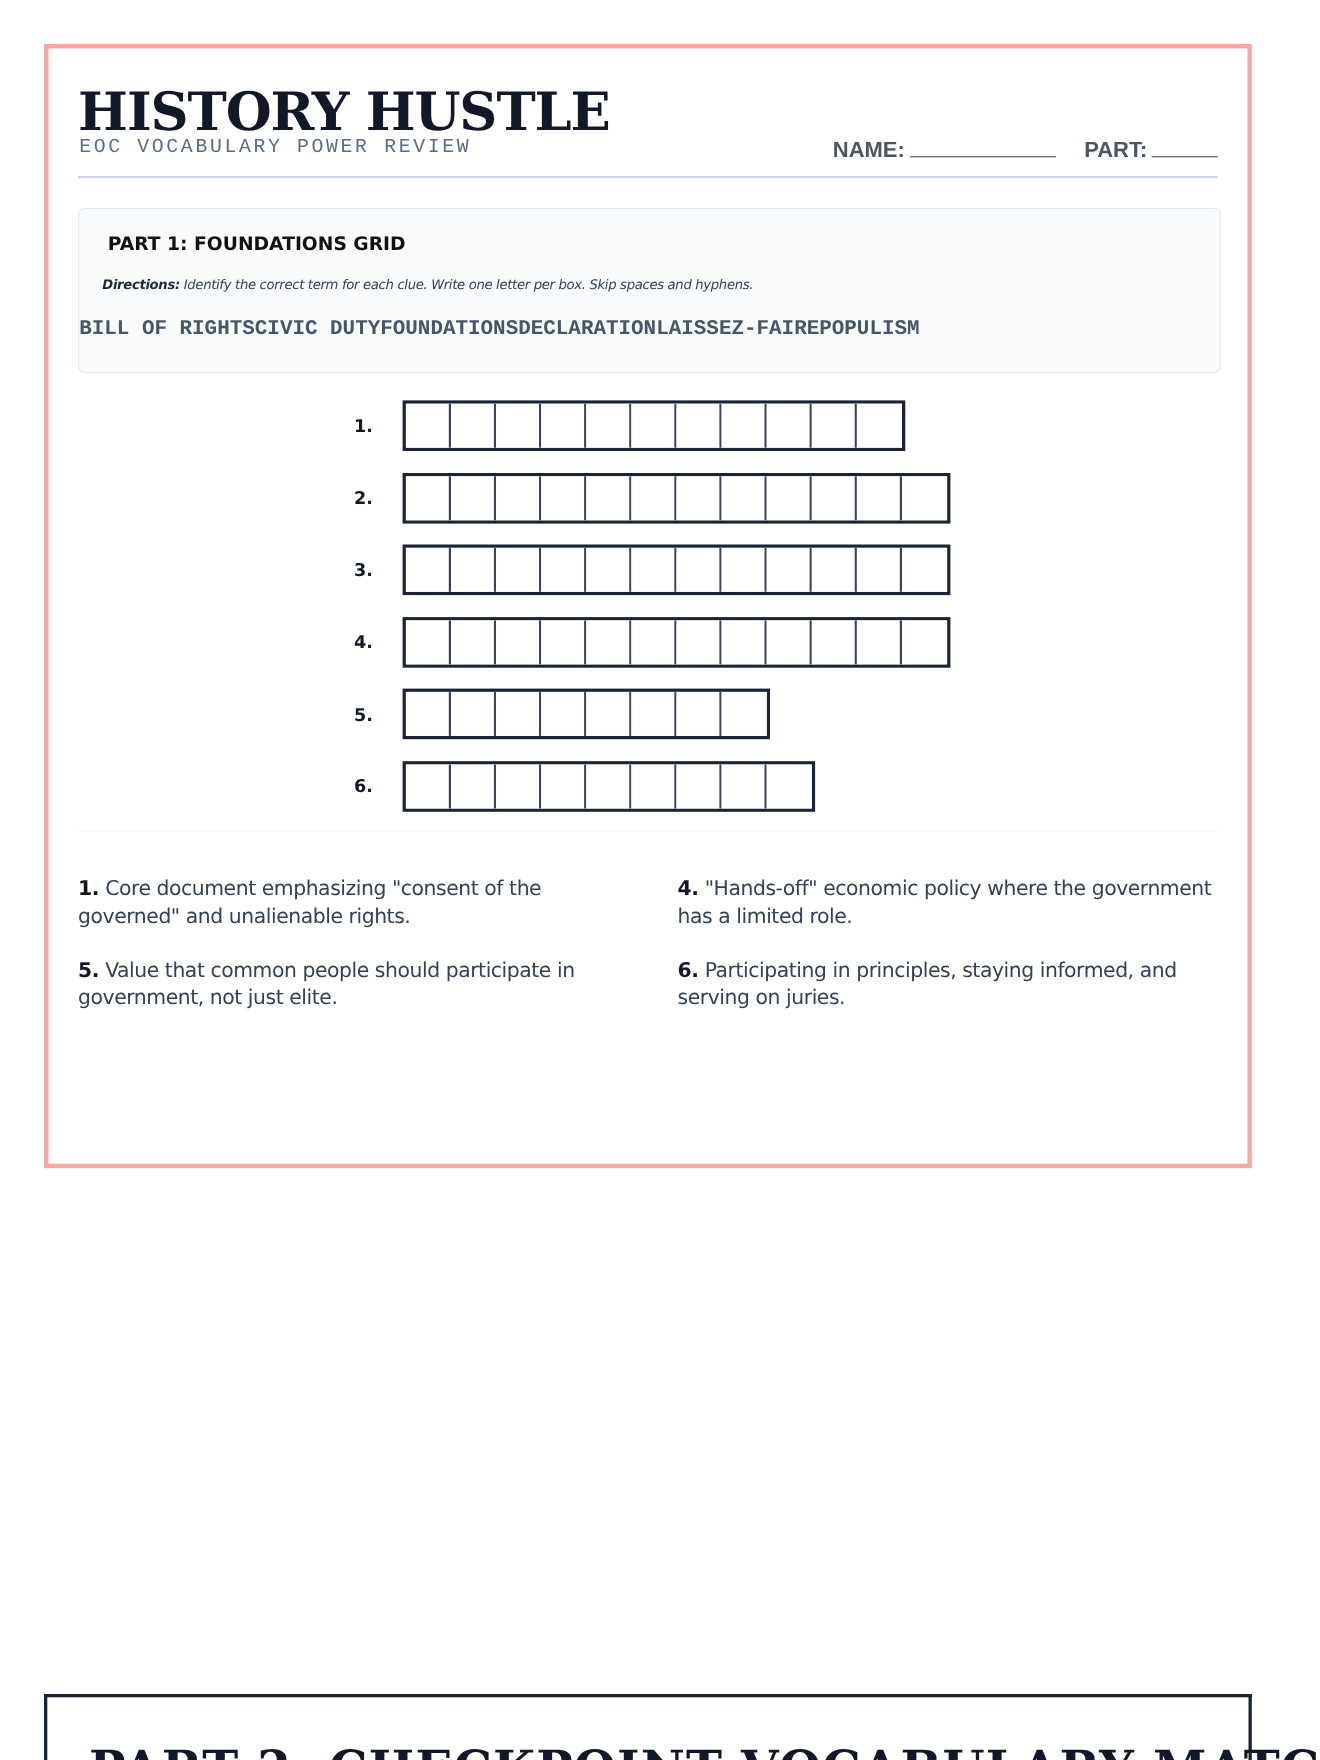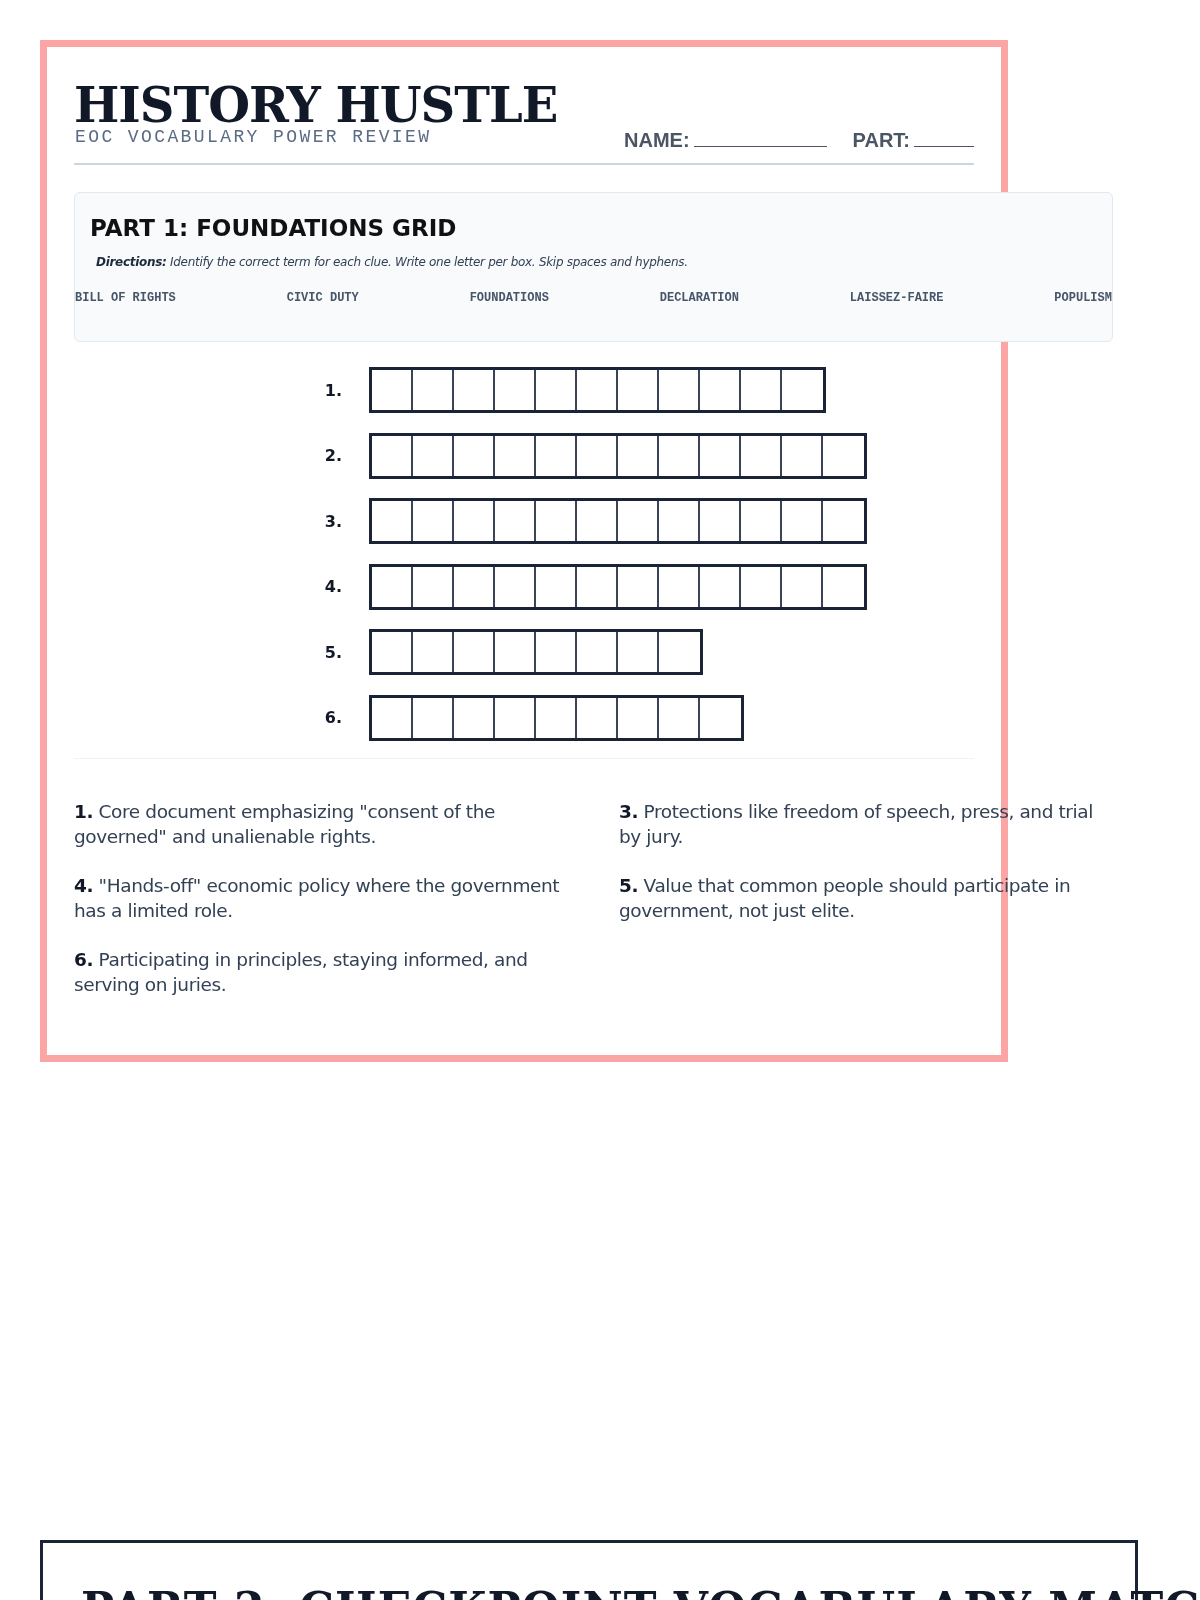--- a/index.html
+++ b/index.html
@@ -5,22 +5,22 @@
     * { box-sizing: border-box; margin: 0; padding: 0; }
     html, body {
       width: 1200px; height: 1600px; overflow: hidden;
       background: #ffffff;
       font-family: "DejaVu Sans", "Liberation Sans", sans-serif;
       color: #1e293b;
     }
     .page {
       position: absolute;
       left: 40px; top: 40px;
-      width: 968px; height: 1022px;
-      border: 7px solid #fca5a5;
+      width: 1098px; height: 1022px;
+      border: 4px solid #fca5a5;
       background: #ffffff;
     }
     .page2 {
       position: absolute;
       left: 40px; top: 1540px;
       width: 1098px; height: 120px;
       border: 3px solid #1a2436;
       border-bottom: none;
       background: #ffffff;
     }
@@ -74,42 +74,42 @@
     }
     .part-box {
       position: absolute;
       left: 27px; top: 145px;
       width: 1039px; height: 150px;
       background: #f8fafc;
       border: 1.5px solid #e2e8f0;
       border-radius: 6px;
     }
     .part-title {
-      position: absolute; left: 15px; top: 22px;
+      position: absolute; left: 26px; top: 22px;
       font-family: "DejaVu Sans", sans-serif;
       font-weight: bold;
-      font-size: 23px;
+      font-size: 17px;
       color: #111111;
     }
     .directions {
       position: absolute; left: 21px; top: 62px;
       font-family: "DejaVu Sans", sans-serif;
       font-style: italic;
       font-size: 12px;
       color: #334155;
       white-space: nowrap;
       letter-spacing: -0.3px;
     }
     .directions b { color: #1e293b; }
     .wordbank {
       position: absolute; left: 0; right: 0; top: 98px;
-      display: flex; justify-content: space-between; gap: 26px;
+      display: flex; justify-content: flex-start; 
       font-family: "Liberation Mono", "DejaVu Sans Mono", monospace;
       font-weight: bold;
-      font-size: 12px;
+      font-size: 19px;
       color: #475569;
     }
     .grid-rows {
       position: absolute;
       left: 270px; top: 320px;
     }
     .grid-row {
       position: absolute;
       left: 0;
       height: 46px;
@@ -283,21 +283,20 @@
           <div class="cell"></div>
           <div class="cell"></div>
         </div>
       </div>
     </div>
 
   <div class="divider"></div>
 
   <div class="clues">
     <div class="clue"><b>1.</b><span> Core document emphasizing "consent of the governed" and unalienable rights.</span></div>
-    <div class="clue"><b>3.</b><span> Protections like freedom of speech, press, and trial by jury.</span></div>
     <div class="clue"><b>4.</b><span> "Hands-off" economic policy where the government has a limited role.</span></div>
     <div class="clue"><b>5.</b><span> Value that common people should participate in government, not just elite.</span></div>
     <div class="clue"><b>6.</b><span> Participating in principles, staying informed, and serving on juries.</span></div>
   </div>
 </div>
 
 <div class="page2">
   <div class="page2-title">PART 2: CHECKPOINT VOCABULARY MATCH</div>
 </div>
 

